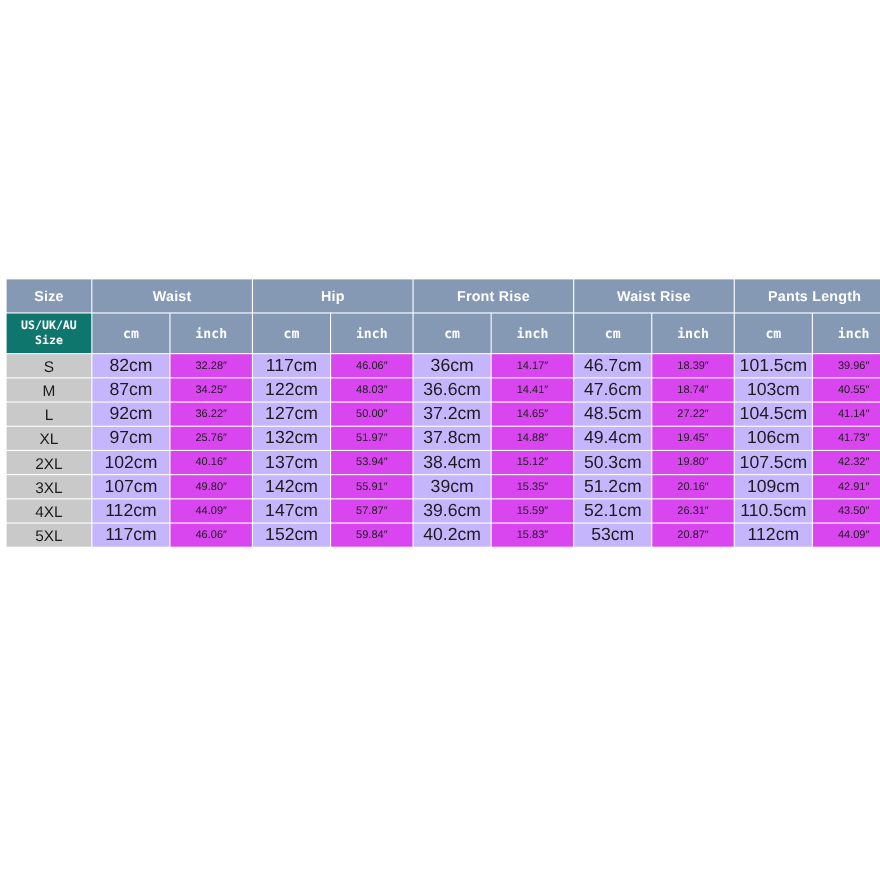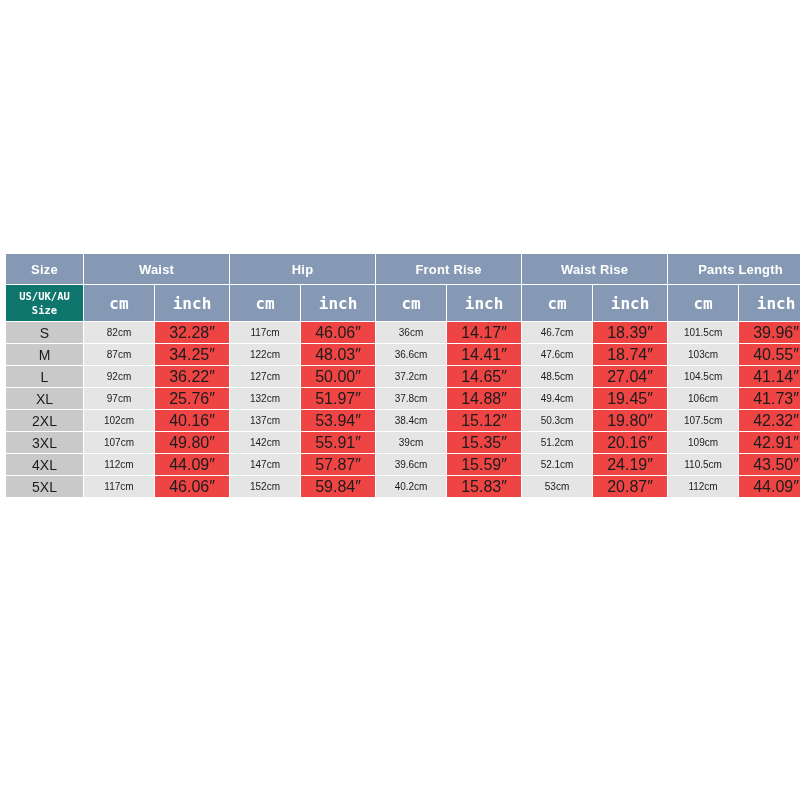--- a/index.html
+++ b/index.html
@@ -45,21 +45,21 @@
     font-size: 13px;
     height: 30px;
     letter-spacing: 0.2px;
     font-family: "Liberation Sans", sans-serif;
   }
 
   th.sub {
     background: #8599b5;
     color: #ffffff;
     font-weight: bold;
-    font-size: 16px;
+    font-size: 12px;
     height: 36px;
     font-family: "DejaVu Sans Mono", monospace;
   }
 
   th.corner {
     background: #0f766e;
     color: #ffffff;
     font-weight: bold;
     font-size: 10.5px;
     line-height: 14px;
@@ -69,29 +69,29 @@
   }
 
   
   td.size-cell {
     background: #c9c9c9;
     color: #1c1c1c;
     font-size: 14px;
     height: 21px;
   }
   td.cm-cell {
-    background: #e5e5e5;
+    background: #c4b5fd;
+    color: #1c1c1c;
+    font-size: 16px;
+    height: 21px;
+  }
+  td.inch-cell {
+    background: #d946ef;
     color: #1c1c1c;
     font-size: 10px;
-    height: 21px;
-  }
-  td.inch-cell {
-    background: #ef4444;
-    color: #1c1c1c;
-    font-size: 16px;
     height: 21px;
   }
 
   
   col.c-size  { width: 77px; }
   col.c-cm    { width: 70px; }
   col.c-inch  { width: 74px; }
 </style>
 </head>
 <body>
@@ -166,21 +166,21 @@
         </tr>
         <tr>
           <td class="size-cell">L</td>
           <td class="cm-cell">92cm</td>
           <td class="inch-cell">36.22″</td>
           <td class="cm-cell">127cm</td>
           <td class="inch-cell">50.00″</td>
           <td class="cm-cell">37.2cm</td>
           <td class="inch-cell">14.65″</td>
           <td class="cm-cell">48.5cm</td>
-          <td class="inch-cell">27.04″</td>
+          <td class="inch-cell">27.22″</td>
           <td class="cm-cell">104.5cm</td>
           <td class="inch-cell">41.14″</td>
         </tr>
         <tr>
           <td class="size-cell">XL</td>
           <td class="cm-cell">97cm</td>
           <td class="inch-cell">25.76″</td>
           <td class="cm-cell">132cm</td>
           <td class="inch-cell">51.97″</td>
           <td class="cm-cell">37.8cm</td>
@@ -218,21 +218,21 @@
         </tr>
         <tr>
           <td class="size-cell">4XL</td>
           <td class="cm-cell">112cm</td>
           <td class="inch-cell">44.09″</td>
           <td class="cm-cell">147cm</td>
           <td class="inch-cell">57.87″</td>
           <td class="cm-cell">39.6cm</td>
           <td class="inch-cell">15.59″</td>
           <td class="cm-cell">52.1cm</td>
-          <td class="inch-cell">24.19″</td>
+          <td class="inch-cell">26.31″</td>
           <td class="cm-cell">110.5cm</td>
           <td class="inch-cell">43.50″</td>
         </tr>
         <tr>
           <td class="size-cell">5XL</td>
           <td class="cm-cell">117cm</td>
           <td class="inch-cell">46.06″</td>
           <td class="cm-cell">152cm</td>
           <td class="inch-cell">59.84″</td>
           <td class="cm-cell">40.2cm</td>

